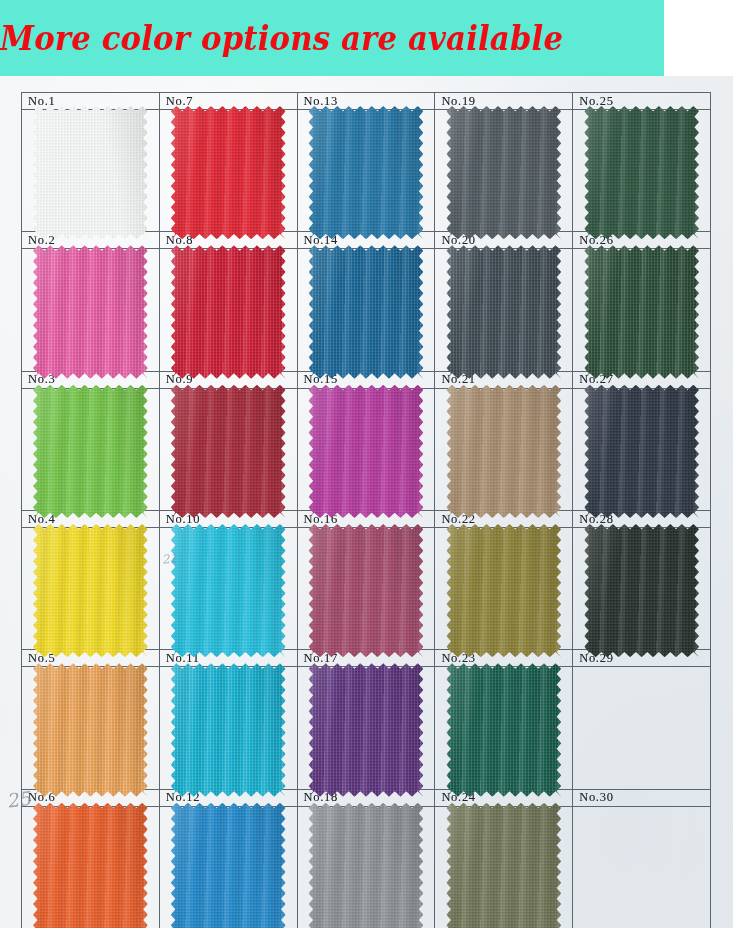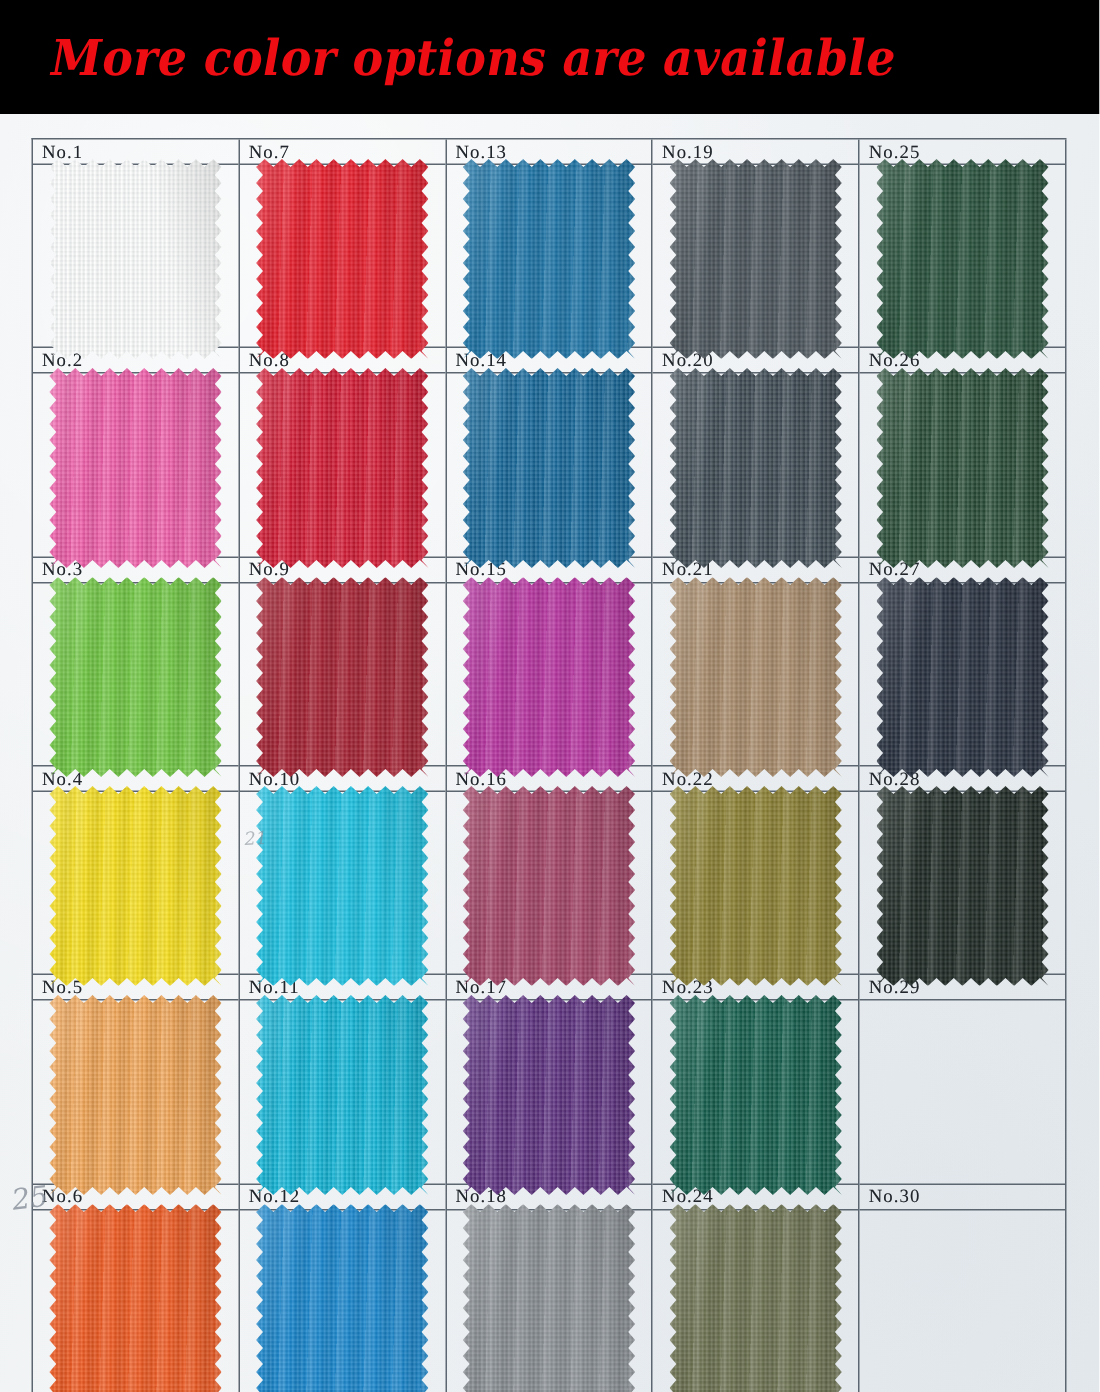--- a/index.html
+++ b/index.html
@@ -13,27 +13,26 @@
     background: #ffffff;
     font-family: "Liberation Serif", serif;
     overflow: hidden;
     position: relative;
   }
 
   
   #banner {
     position: absolute;
     left: 0; top: 0;
-    width: 733px;
+    width: 664px;
     height: 76px;
-    background: #000000;
+    background: #5eead4;
     display: flex;
     align-items: center;
     box-sizing: border-box;
-    padding-left: 34px;
   }
   #banner-title {
     color: #ee0d13;
     font-family: "DejaVu Serif", "Liberation Serif", serif;
     font-style: italic;
     font-weight: 700;
     font-size: 33px;
     letter-spacing: 0.2px;
     line-height: 1;
     white-space: nowrap;

